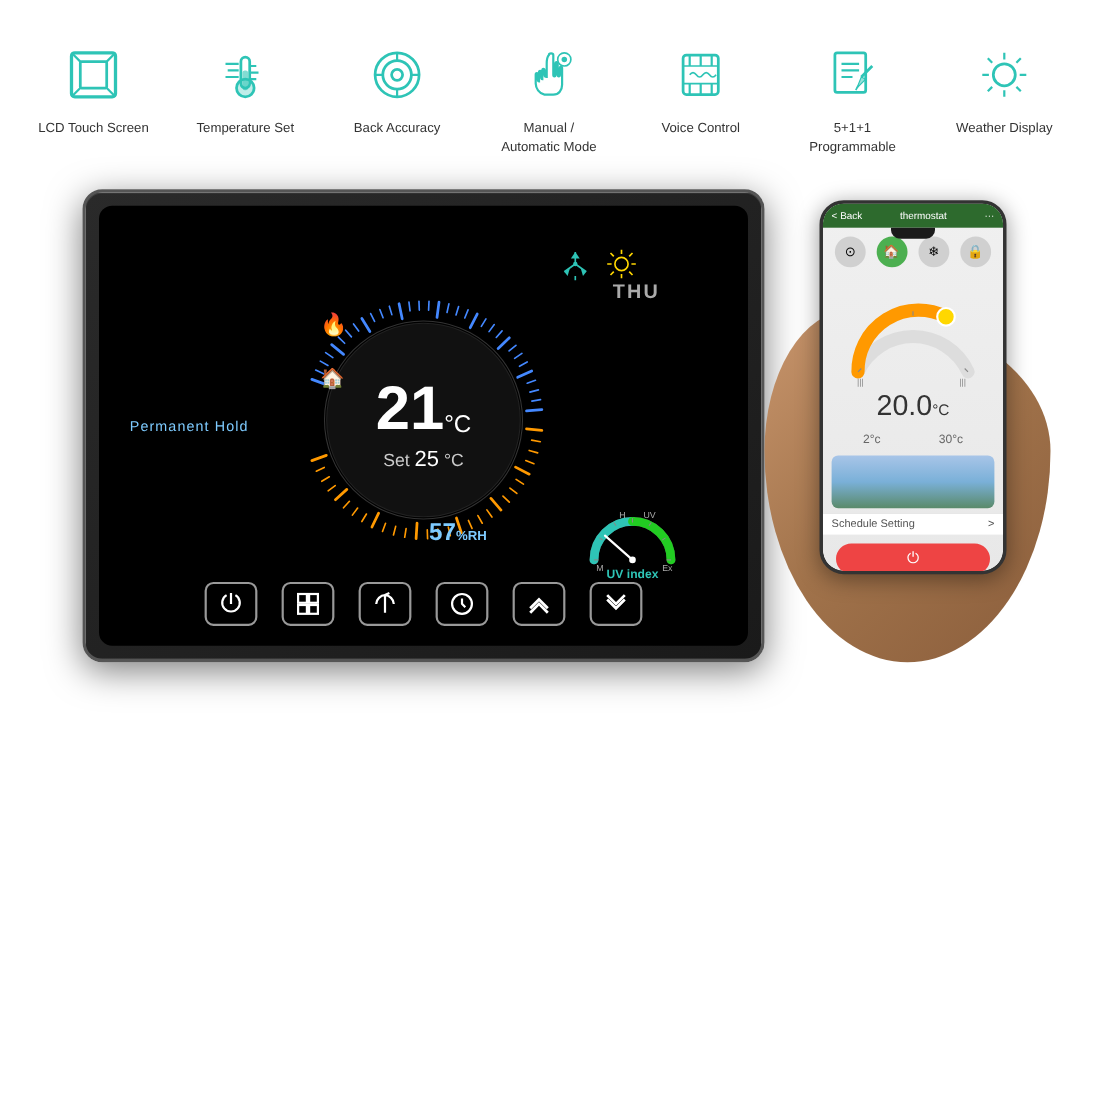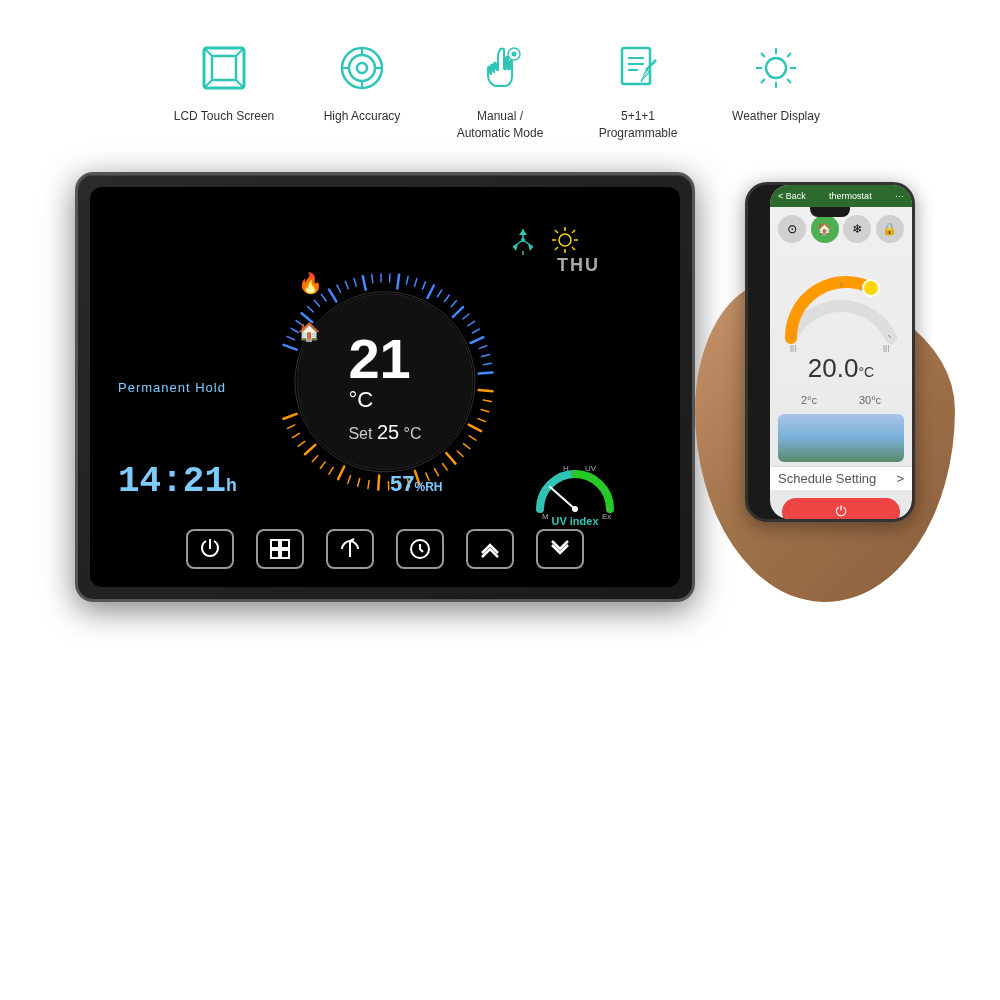--- a/index.html
+++ b/index.html
@@ -8,21 +8,21 @@
       height: 1000px;
       background: #ffffff;
       font-family: Arial, sans-serif;
       overflow: hidden;
       position: relative;
     }
 
     
     .features-row {
       display: flex;
-      justify-content: center;
+      justify-content: flex-start;
       align-items: flex-start;
       gap: 28px;
       padding: 38px 30px 20px 30px;
     }
     .feature-item {
       display: flex;
       flex-direction: column;
       align-items: center;
       width: 110px;
       text-align: center;
@@ -235,21 +235,20 @@
       position: absolute;
       top: 0;
       left: 20px;
       width: 170px;
       height: 340px;
       background: #1a1a1a;
       border-radius: 22px;
       border: 3px solid #333;
       overflow: hidden;
       box-shadow: 0 4px 20px rgba(0,0,0,0.4);
-      padding-left: 22px;
     }
     .phone-screen {
       width: 100%;
       height: 100%;
       background: linear-gradient(180deg, #f0f0f0 0%, #e8e8e8 100%);
       border-radius: 19px;
       overflow: hidden;
       position: relative;
     }
     .phone-status-bar {
@@ -298,21 +297,21 @@
       justify-content: space-around;
       width: 100%;
       padding: 4px 10px;
       font-size: 11px;
       color: #666;
     }
     .phone-bottom-label {
       background: #fff;
       border-top: 1px solid #ddd;
       padding: 4px 8px;
-      font-size: 13px;
+      font-size: 10px;
       color: #555;
       display: flex;
       justify-content: space-between;
       align-items: center;
     }
     .phone-power-btn {
       width: 100%;
       height: 28px;
       background: #e44;
       border-radius: 14px;
@@ -348,50 +347,87 @@
         <rect x="14" y="14" width="24" height="24" rx="1" stroke="#2ec4b6" stroke-width="2.5"></rect>
         <line x1="6" y1="6" x2="14" y2="14" stroke="#2ec4b6" stroke-width="2"></line>
         <line x1="46" y1="6" x2="38" y2="14" stroke="#2ec4b6" stroke-width="2"></line>
         <line x1="6" y1="46" x2="14" y2="38" stroke="#2ec4b6" stroke-width="2"></line>
         <line x1="46" y1="46" x2="38" y2="38" stroke="#2ec4b6" stroke-width="2"></line>
       </svg>
     </div>
     <span class="feature-label">LCD Touch Screen</span>
   </div>
 
+  <div class="feature-item">
+    <div class="feature-icon">
+      <svg viewBox="0 0 52 52" fill="none">
+        <circle cx="26" cy="38" r="8" stroke="#2ec4b6" stroke-width="2.5" fill="#2ec4b6" fill-opacity="0.3"></circle>
+        <rect x="22" y="10" width="8" height="28" rx="4" stroke="#2ec4b6" stroke-width="2.5"></rect>
+        <line x1="30" y1="18" x2="36" y2="18" stroke="#2ec4b6" stroke-width="2"></line>
+        <line x1="30" y1="24" x2="38" y2="24" stroke="#2ec4b6" stroke-width="2"></line>
+        <line x1="30" y1="30" x2="36" y2="30" stroke="#2ec4b6" stroke-width="2"></line>
+        <rect x="23.5" y="22" width="5" height="18" rx="2" fill="#2ec4b6" fill-opacity="0.6"></rect>
+
+        <line x1="8" y1="16" x2="20" y2="16" stroke="#2ec4b6" stroke-width="2"></line>
+        <line x1="10" y1="22" x2="20" y2="22" stroke="#2ec4b6" stroke-width="2"></line>
+        <line x1="8" y1="28" x2="20" y2="28" stroke="#2ec4b6" stroke-width="2"></line>
+      </svg>
+    </div>
+    <span class="feature-label">Temperature Set</span>
+  </div>
 
   <div class="feature-item">
     <div class="feature-icon">
       <svg viewBox="0 0 52 52" fill="none">
         <circle cx="26" cy="26" r="20" stroke="#2ec4b6" stroke-width="2.5"></circle>
         <circle cx="26" cy="26" r="13" stroke="#2ec4b6" stroke-width="2.5"></circle>
         <circle cx="26" cy="26" r="5" stroke="#2ec4b6" stroke-width="2.5"></circle>
         <line x1="26" y1="6" x2="26" y2="14" stroke="#2ec4b6" stroke-width="2"></line>
         <line x1="26" y1="38" x2="26" y2="46" stroke="#2ec4b6" stroke-width="2"></line>
         <line x1="6" y1="26" x2="14" y2="26" stroke="#2ec4b6" stroke-width="2"></line>
         <line x1="38" y1="26" x2="46" y2="26" stroke="#2ec4b6" stroke-width="2"></line>
       </svg>
     </div>
-    <span class="feature-label">High Accuracy</span>
+    <span class="feature-label">Back Accuracy</span>
   </div>
 
   <div class="feature-item">
     <div class="feature-icon">
       <svg viewBox="0 0 52 52" fill="none">
 
         <path d="M26 8 C26 8 24 10 24 16 L24 28 C24 28 22 28 22 26 L22 22 C22 20 20 20 20 22 L20 30 C20 30 19 30 19 28 L19 24 C19 22 17 22 17 24 L17 32 C17 32 16 32 16 30 L16 26 C16 24 14 24 14 26 L14 34 C14 38 17 43 22 44 L30 44 C35 44 38 40 38 35 L38 20 C38 18 36 18 36 20 L36 26 C36 28 34 28 34 26 L34 16 C34 14 32 14 32 16 L32 26 C32 28 30 28 30 26 L30 8 C30 6 26 6 26 8Z" stroke="#2ec4b6" stroke-width="2" fill="none"></path>
 
         <circle cx="40" cy="12" r="6" stroke="#2ec4b6" stroke-width="1.5"></circle>
         <circle cx="40" cy="12" r="2.5" fill="#2ec4b6"></circle>
       </svg>
     </div>
     <span class="feature-label" style="white-space:pre-line">Manual /
 Automatic Mode</span>
   </div>
 
+  <div class="feature-item">
+    <div class="feature-icon">
+      <svg viewBox="0 0 52 52" fill="none">
+
+        <rect x="10" y="8" width="32" height="36" rx="3" stroke="#2ec4b6" stroke-width="2.5"></rect>
+        <line x1="10" y1="18" x2="42" y2="18" stroke="#2ec4b6" stroke-width="1.5"></line>
+        <line x1="10" y1="34" x2="42" y2="34" stroke="#2ec4b6" stroke-width="1.5"></line>
+
+        <line x1="16" y1="18" x2="16" y2="8" stroke="#2ec4b6" stroke-width="2"></line>
+        <line x1="26" y1="18" x2="26" y2="8" stroke="#2ec4b6" stroke-width="2"></line>
+        <line x1="36" y1="18" x2="36" y2="8" stroke="#2ec4b6" stroke-width="2"></line>
+        <line x1="16" y1="34" x2="16" y2="44" stroke="#2ec4b6" stroke-width="2"></line>
+        <line x1="26" y1="34" x2="26" y2="44" stroke="#2ec4b6" stroke-width="2"></line>
+        <line x1="36" y1="34" x2="36" y2="44" stroke="#2ec4b6" stroke-width="2"></line>
+
+        <path d="M16 26 Q19 22 22 26 Q25 30 28 26 Q31 22 34 26 Q37 30 40 26" stroke="#2ec4b6" stroke-width="1.5" fill="none"></path>
+      </svg>
+    </div>
+    <span class="feature-label">Voice Control</span>
+  </div>
 
   <div class="feature-item">
     <div class="feature-icon">
       <svg viewBox="0 0 52 52" fill="none">
 
         <rect x="10" y="6" width="28" height="36" rx="2" stroke="#2ec4b6" stroke-width="2.5"></rect>
         <line x1="16" y1="16" x2="32" y2="16" stroke="#2ec4b6" stroke-width="2"></line>
         <line x1="16" y1="22" x2="32" y2="22" stroke="#2ec4b6" stroke-width="2"></line>
         <line x1="16" y1="28" x2="26" y2="28" stroke="#2ec4b6" stroke-width="2"></line>
 
@@ -546,35 +582,32 @@
             <line x1="28.51" y1="166.94" x2="41.67" y2="162.15" stroke="#ff9900" stroke-width="2.5" stroke-linecap="round"></line>
           </svg>
 
         
         <div class="temp-display">
 
           <div style="position:absolute;top:-60px;left:-50px;font-size:20px;">🔥</div>
 
           <div style="position:absolute;top:-10px;left:-50px;font-size:18px;color:#e8a020;">🏠</div>
 
-          <div style="display:flex;align-items:flex-start;flex-direction:column;">
+          <div style="display:flex;align-items:flex-end;">
             <span class="temp-main">21</span>
             <span class="temp-unit">°C</span>
           </div>
           <div class="temp-set">
             <span>Set</span>
             <span class="temp-set-val">25</span>
             <span>°C</span>
           </div>
         </div>
       </div>
 
-      <div class="time-display">
-        <span>14:21</span><span class="time-h-suffix">h</span>
-      </div>
 
       <div class="humidity-display">
         <span>57</span><span style="font-size:12px;">%RH</span>
       </div>
 
       <div class="uv-gauge">
         <svg width="90" height="70" viewBox="0 0 90 70">
 
           <path d="M 10 60 A 35 35 0 0 1 80 60" fill="none" stroke="#444" stroke-width="8" stroke-linecap="round"></path>
           <path d="M 10 60 A 35 35 0 0 1 45 25" fill="none" stroke="#2ec4b6" stroke-width="8" stroke-linecap="round"></path>

